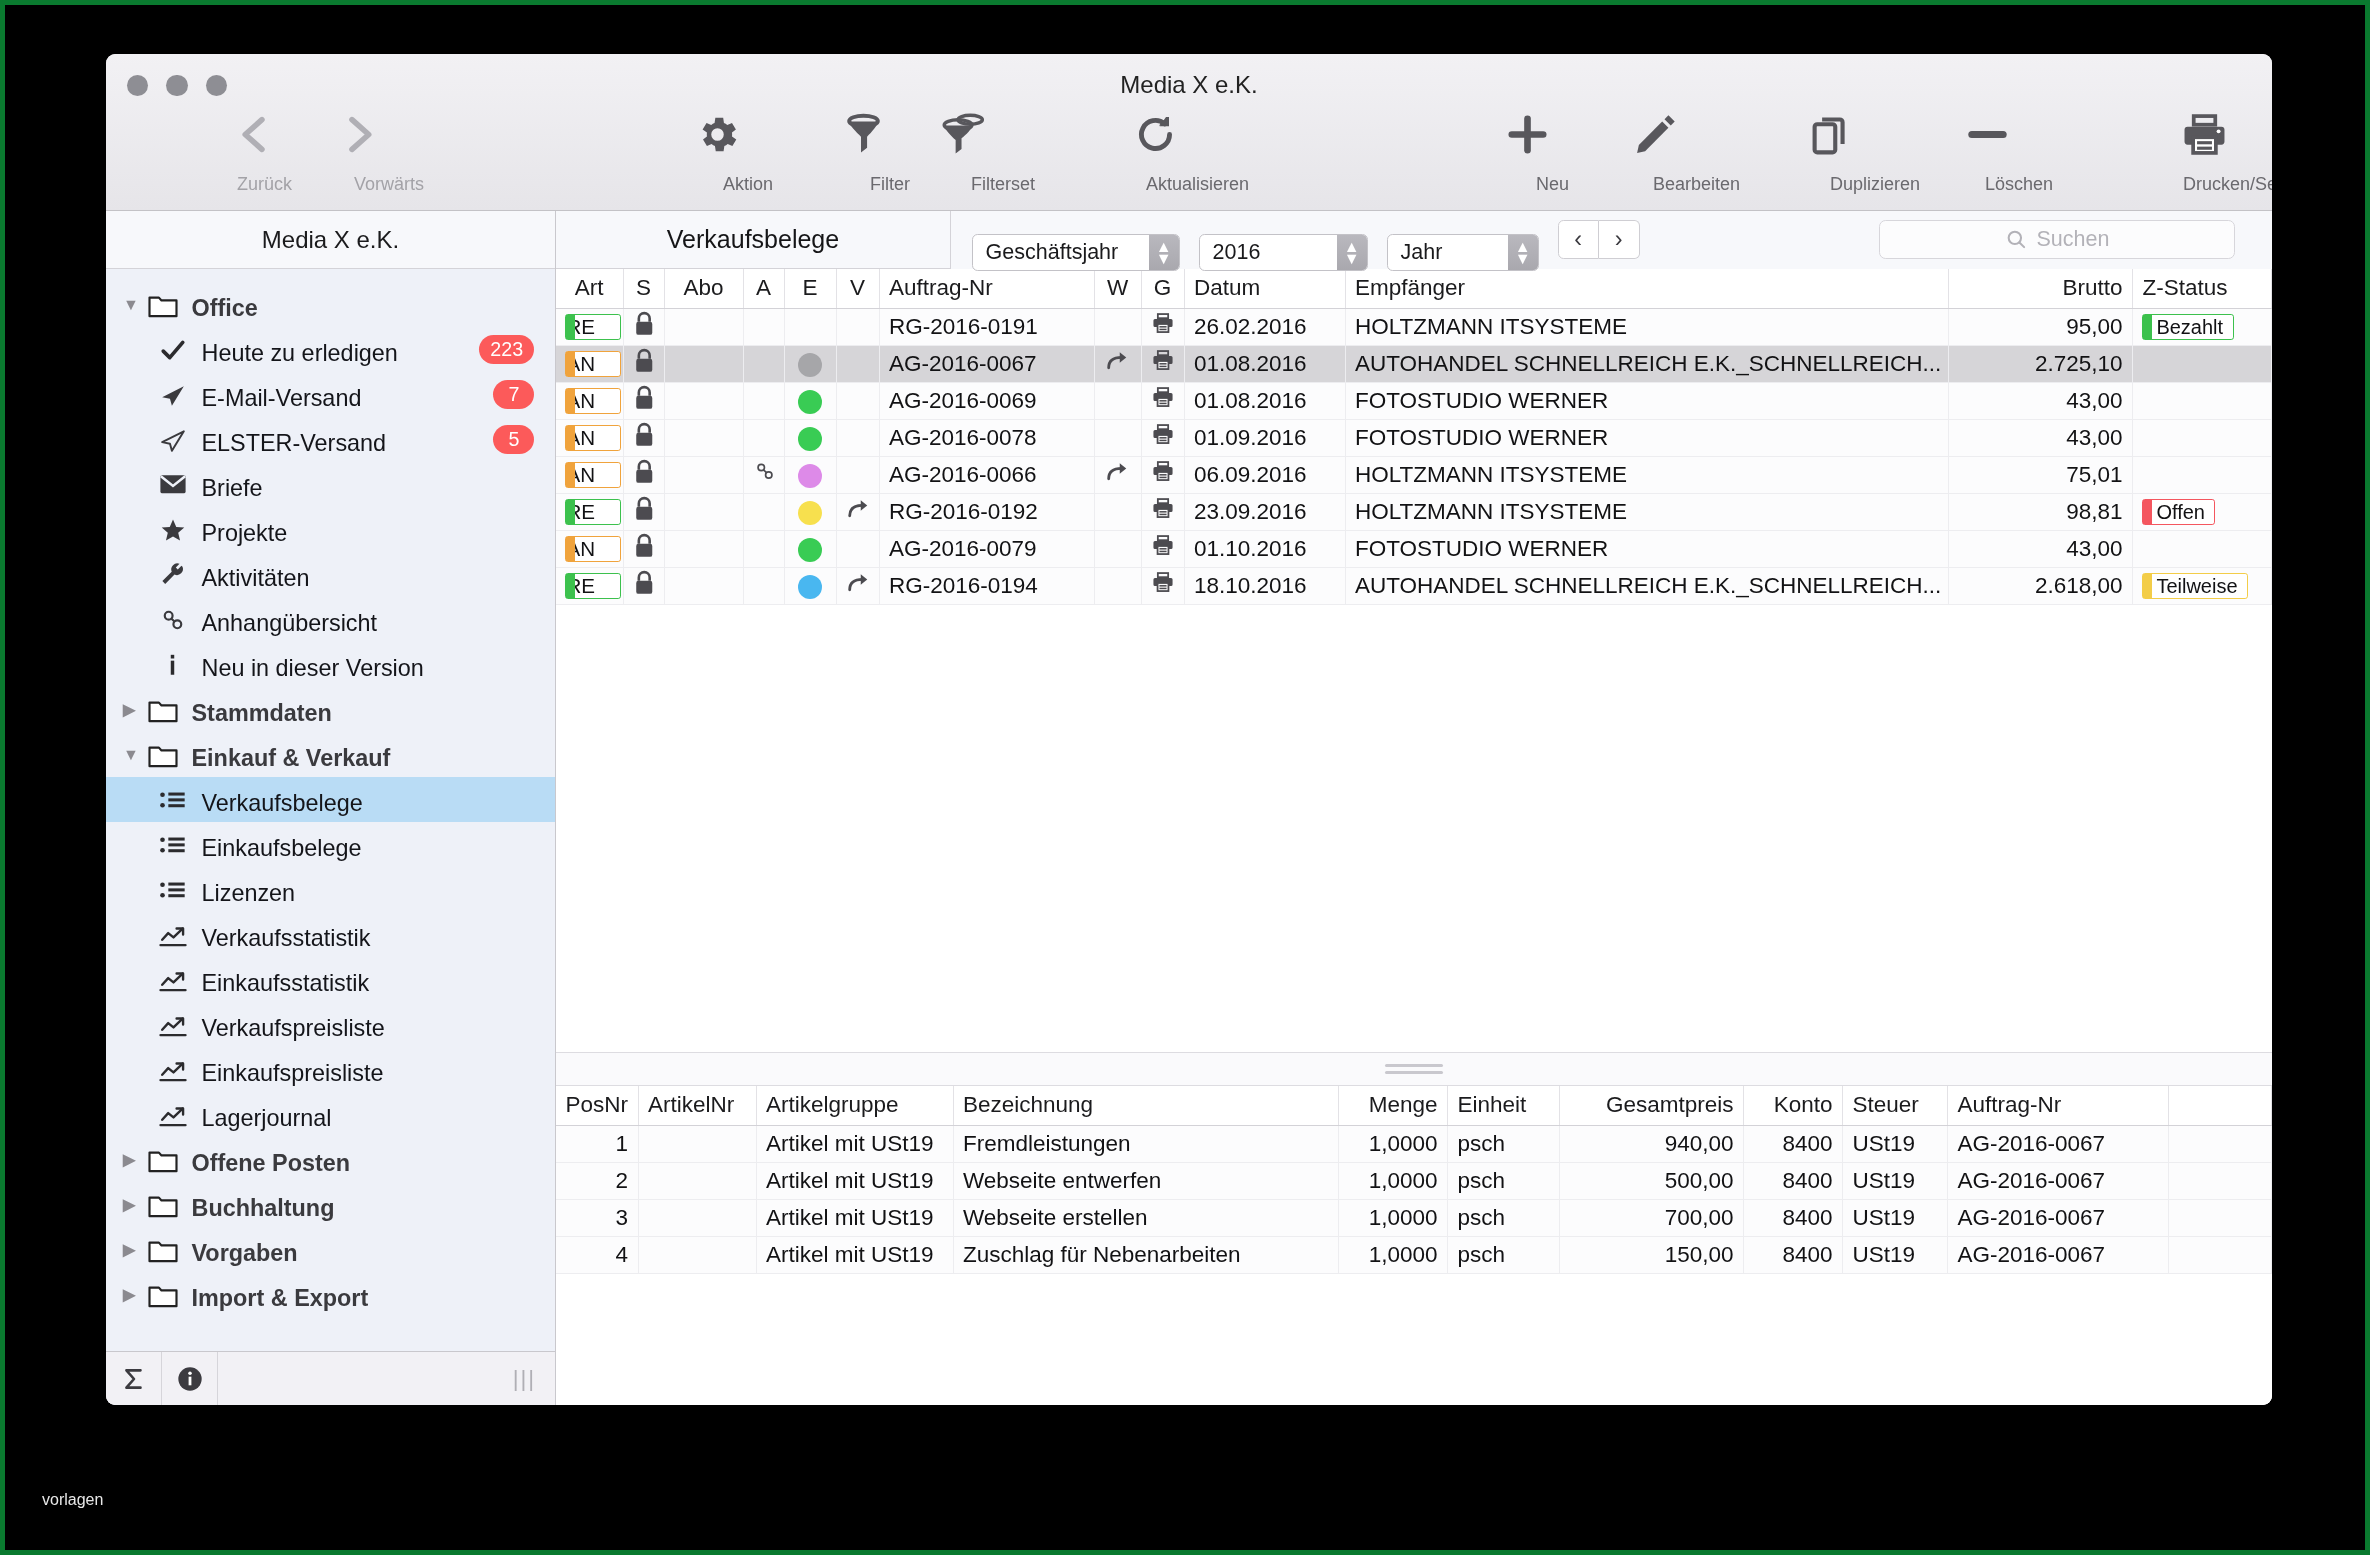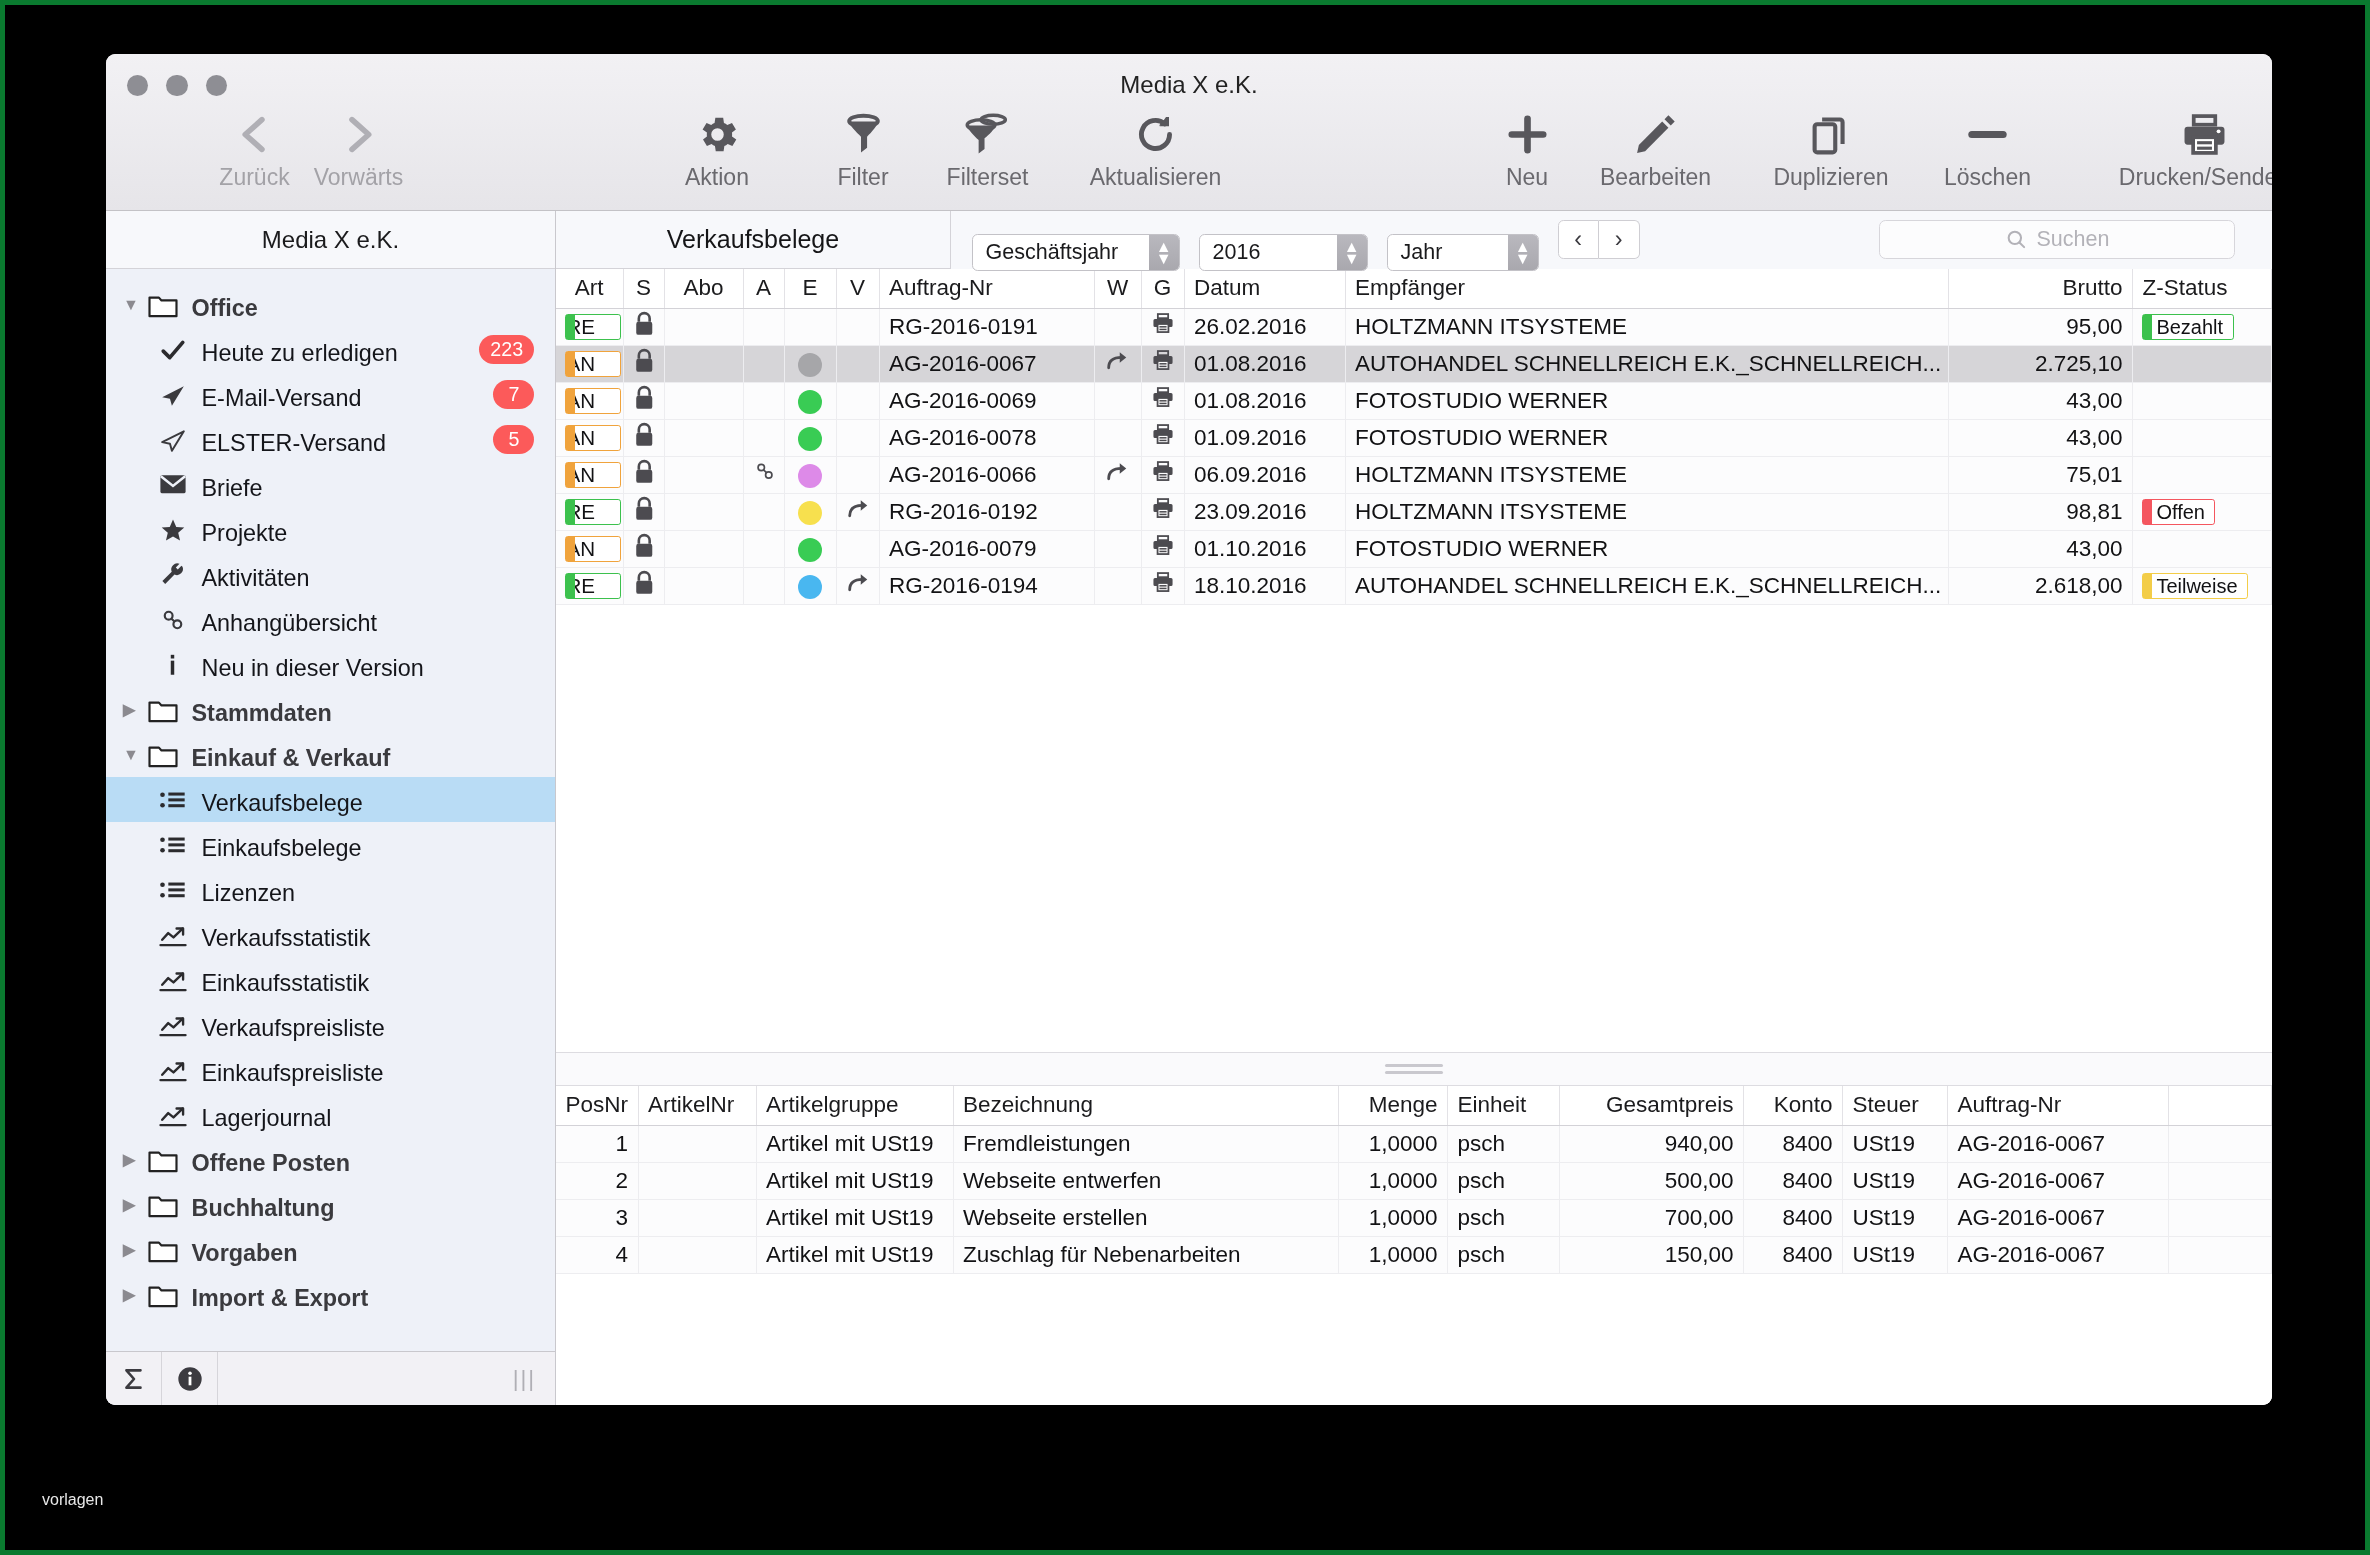--- a/index.html
+++ b/index.html
@@ -20,21 +20,21 @@
              border-bottom:0.9px solid #c3c2c6; }
   .traffic { position:absolute; top:20.6px; left:20.6px; display:flex; gap:18px; }
   .tl { width:21.5px; height:21.5px; border-radius:50%; background:#8e8e94; }
 
   #win-title { position:absolute; top:17px; left:0; width:100%; text-align:center;
                font-size:24px; color:#222; }
 
   .tb-item { position:absolute; top:54px; text-align:center;
              color:#58575c; user-select:none; }
   .tb-item .glyph { height:52px; display:flex; align-items:center; justify-content:center; }
-  .tb-item .lbl { font-size:23px; color:#6a696e; margin-top:4px; white-space:nowrap; }
+  .tb-item .lbl { font-size:18px; color:#6a696e; margin-top:14px; white-space:nowrap;text-align:right; }
   .tb-item.disabled .lbl { color:#a3a2a7; }
   .tb-item svg { display:block; }
 
   
   #body { flex:1; display:flex; min-height:0; }
 
   
   #sidebar { width:450px; flex:0 0 450px; background:#eef1f8;
              border-right:0.9px solid #c9c8cd; display:flex; flex-direction:column; }
   #sb-head { height:58px; flex:0 0 58px; background:#f7f8fb;
@@ -178,21 +178,21 @@
       <div class="tb-item" style="left:710px;width:94px;">
         <div class="glyph">
           <svg width="43" height="47" viewBox="0 0 24 26" fill="none" stroke="#58575c" stroke-width="2.2">
             <ellipse cx="12" cy="5.5" rx="8" ry="3"></ellipse>
               <path d="M4 5.8c0 2 4 6 6.6 8.4V23l3.4-2.6v-6.2C16.6 11.8 20 7.8 20 5.8" fill="#58575c" stroke="none"></path>
           </svg>
         </div>
         <div class="lbl">Filter</div>
       </div>
 
-      <div class="tb-item" style="left:811px;width:141px;">
+      <div class="tb-item" style="left:788px;width:141px;">
         <div class="glyph">
           <svg width="52" height="47" viewBox="0 0 30 26" fill="none" stroke="#58575c" stroke-width="2">
             <ellipse cx="18" cy="4.5" rx="7" ry="2.6"></ellipse>
             <ellipse cx="11" cy="7.5" rx="8" ry="3"></ellipse>
             <path d="M3 7.8c0 2 4 6 6.6 8.4V24l3.4-2.6v-6.2C15.6 13.2 19 9.8 19 7.8" fill="#58575c" stroke="none"></path>
           </svg>
         </div>
         <div class="lbl">Filterset</div>
       </div>
 

